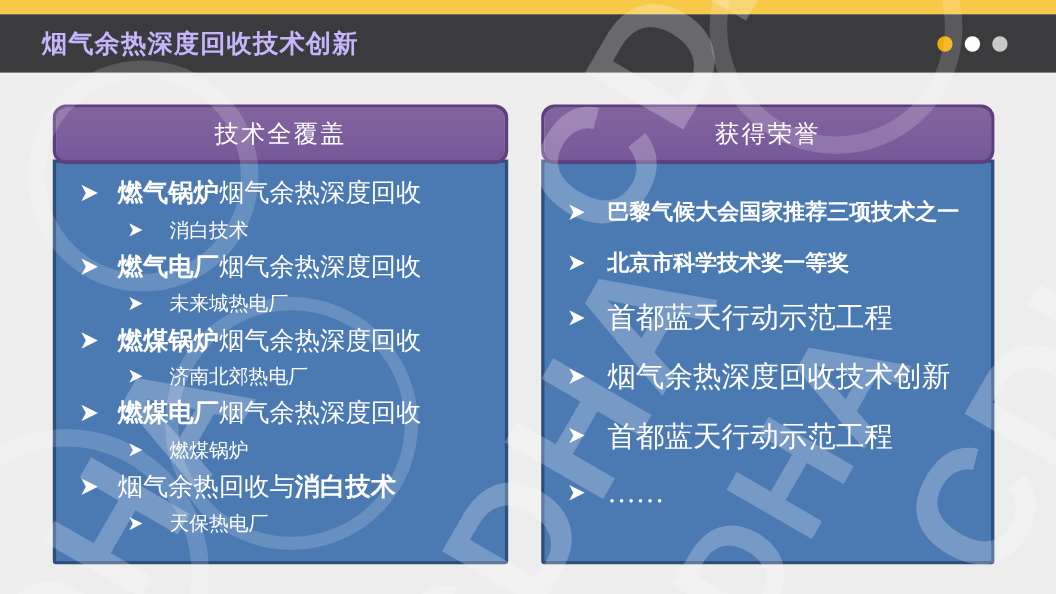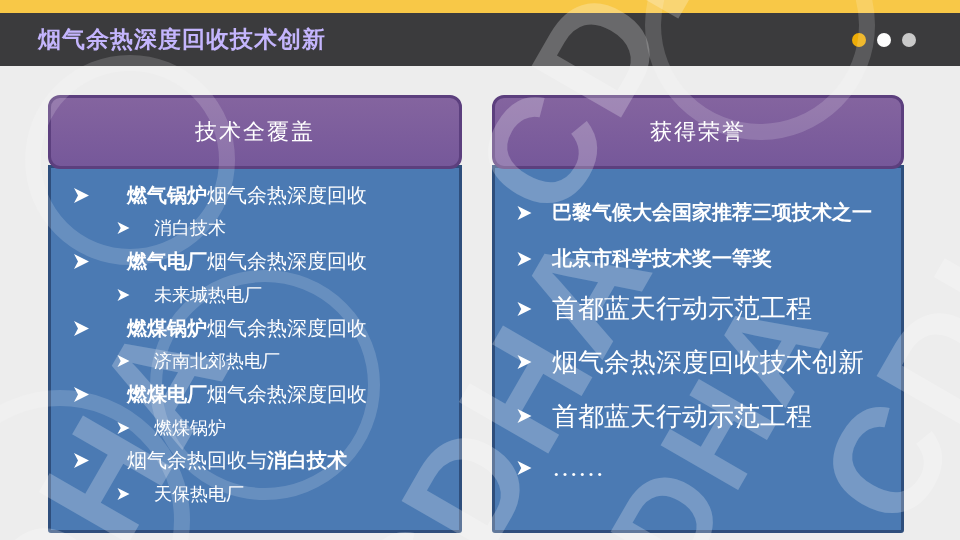--- a/index.html
+++ b/index.html
@@ -20,37 +20,37 @@
   .dot { width:14px; height:14px; border-radius:50%; }
   .dot-yellow { background:#EDAC07; }
   .dot-white  { background:#FDFDFD; }
   .dot-gray   { background:#C9C9C9; }
 
   
   .panel { position:absolute; top:95px; }
   .panel-left  { left:48px;  width:414px; }
   .panel-right { left:492px; width:412px; }
   .panel-header {
-    height:74px; background:linear-gradient(#84649F, #76589A);
+    height:54px; background:linear-gradient(#84649F, #76589A);
     border:3px solid #5C3F7E; border-radius:12px;
     display:flex; align-items:center; justify-content:center;
     color:#FFFFFF; font-size:22px; font-family:"Liberation Sans", sans-serif;
     letter-spacing:2px; position:relative; z-index:2;
   }
   .panel-body {
     height:368px; background:#4B7AB3; border:3px solid #2E4E7C;
     border-radius:0 0 3px 3px; margin-top:-4px;
     display:flex; flex-direction:column; position:relative; z-index:1;
   }
   .body-left  { justify-content:space-evenly; padding:6px 8px 16px 8px; }
   .body-right { justify-content:space-around; padding:22px 8px 38px 8px; }
 
   
   .lrow { display:flex; align-items:center; color:#FFFFFF; }
-  .lrow.main { padding-left:14px; font-size:20px;gap:20px; }
+  .lrow.main { padding-left:14px; font-size:23px; }
   .lrow.sub  { padding-left:58px; font-size:18px; }
   .main-arrow { width:17px; height:15px; margin-right:17px; flex:none; }
   .sub-arrow  { width:13px; height:12px; margin-right:24px; flex:none; }
   .ltext b { font-weight:bold; }
 
   .rrow { display:flex; align-items:center; color:#FFFFFF; padding-left:14px; }
   .rrow .r-arrow { width:15px; height:14px; margin-right:20px; flex:none; }
   .rrow.bold-item { font-family:"Liberation Sans", sans-serif; font-weight:bold; font-size:20px; }
   .rrow.reg-item  { font-family:"Liberation Serif", serif; font-size:26px; }
 

